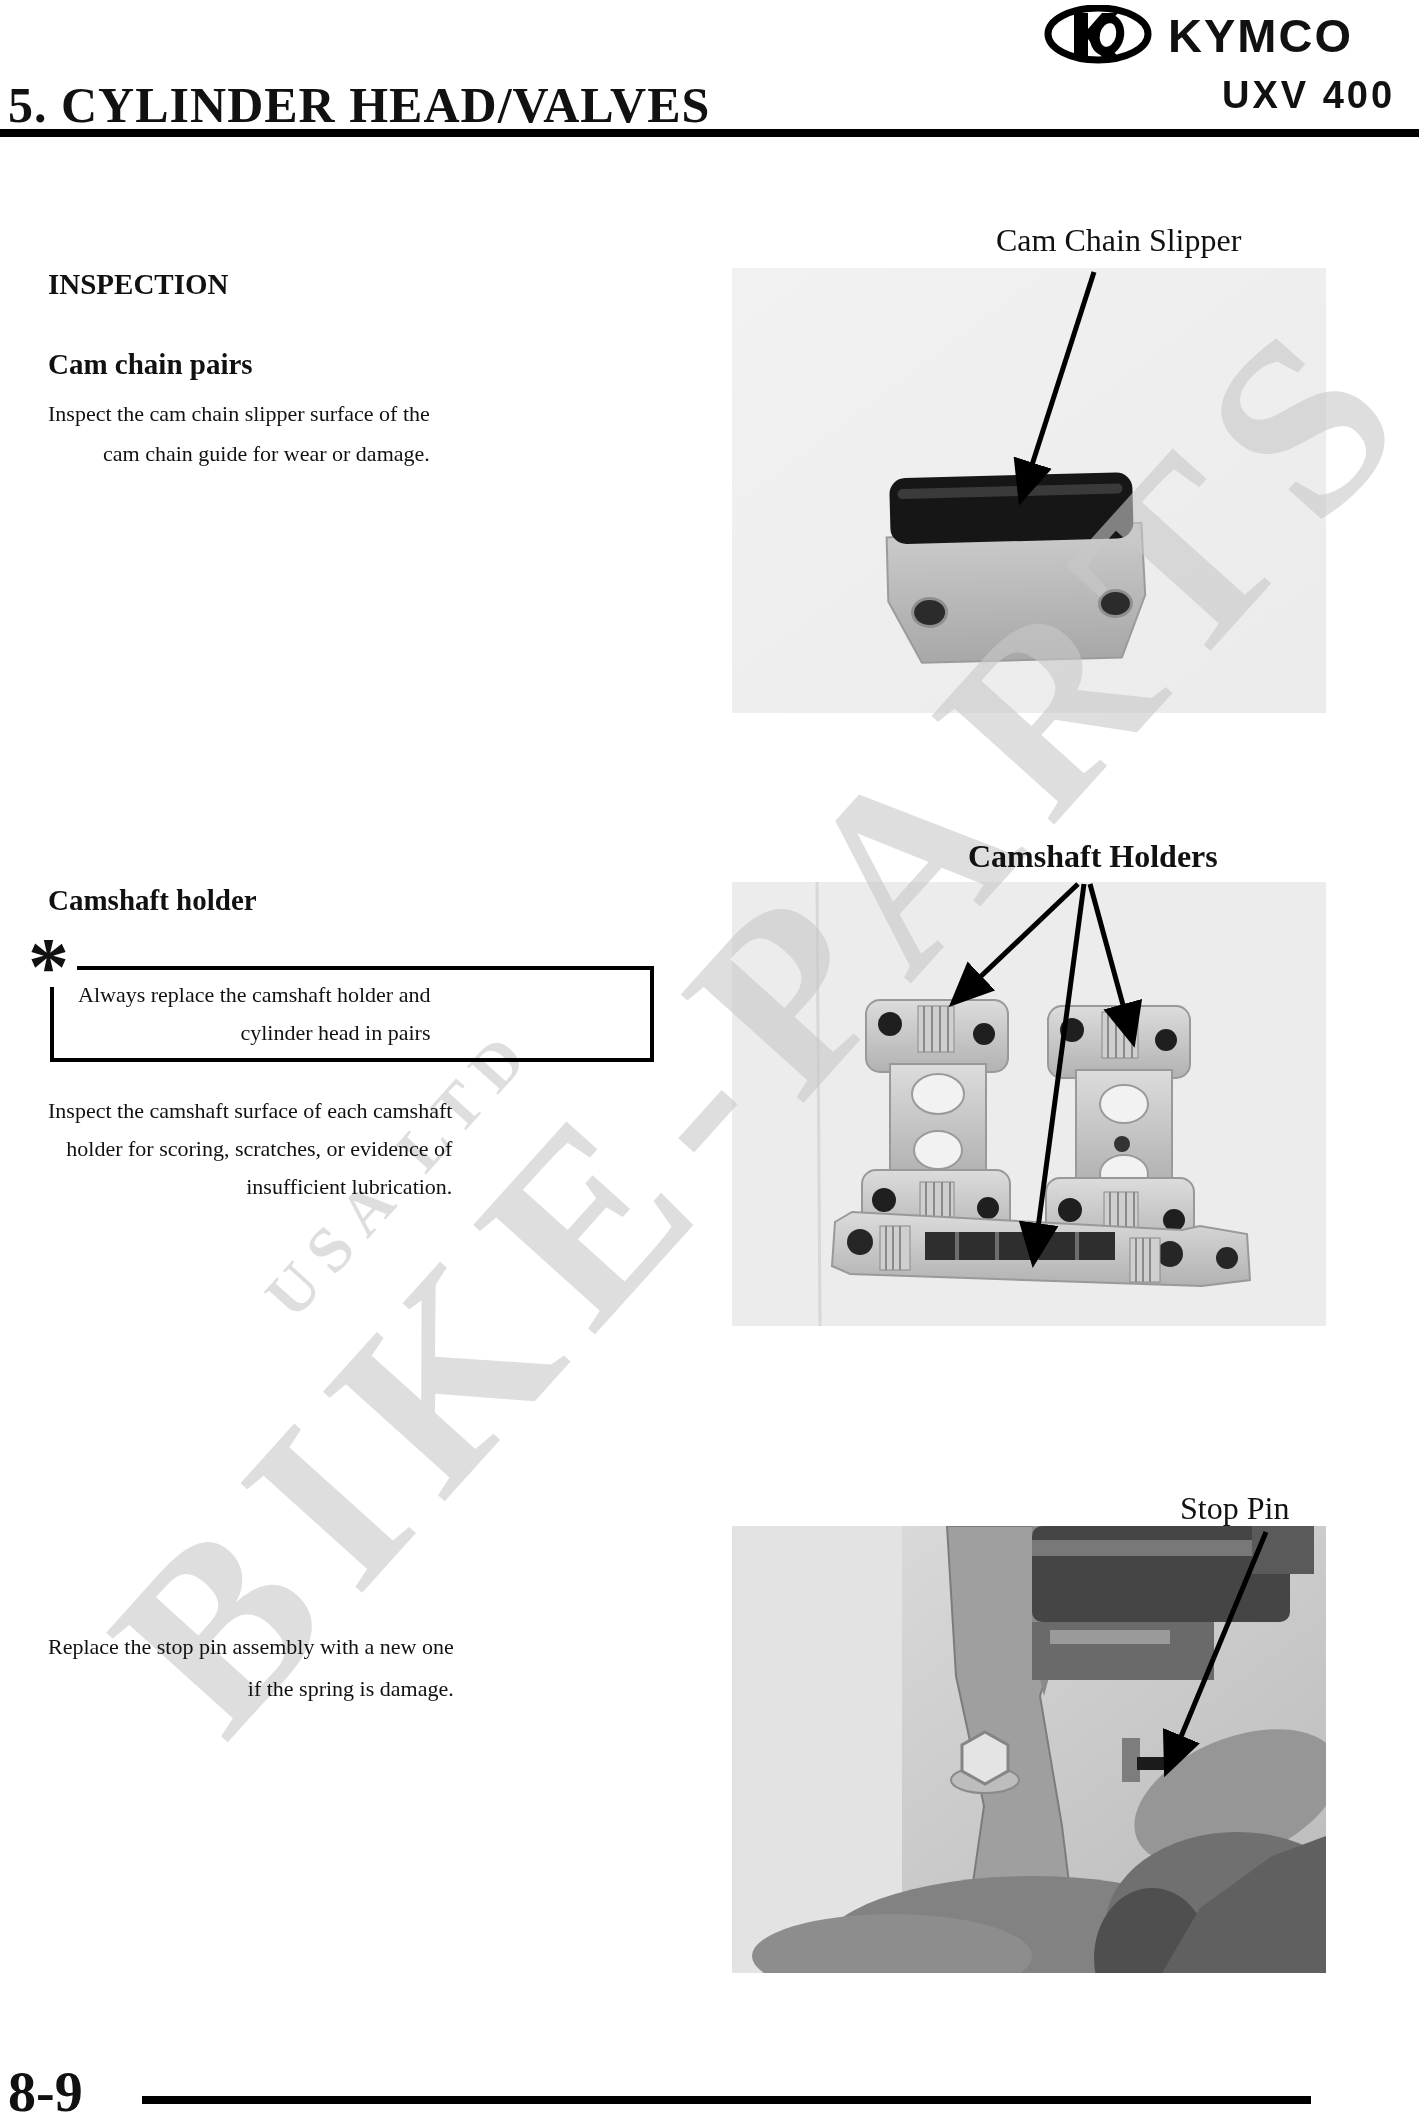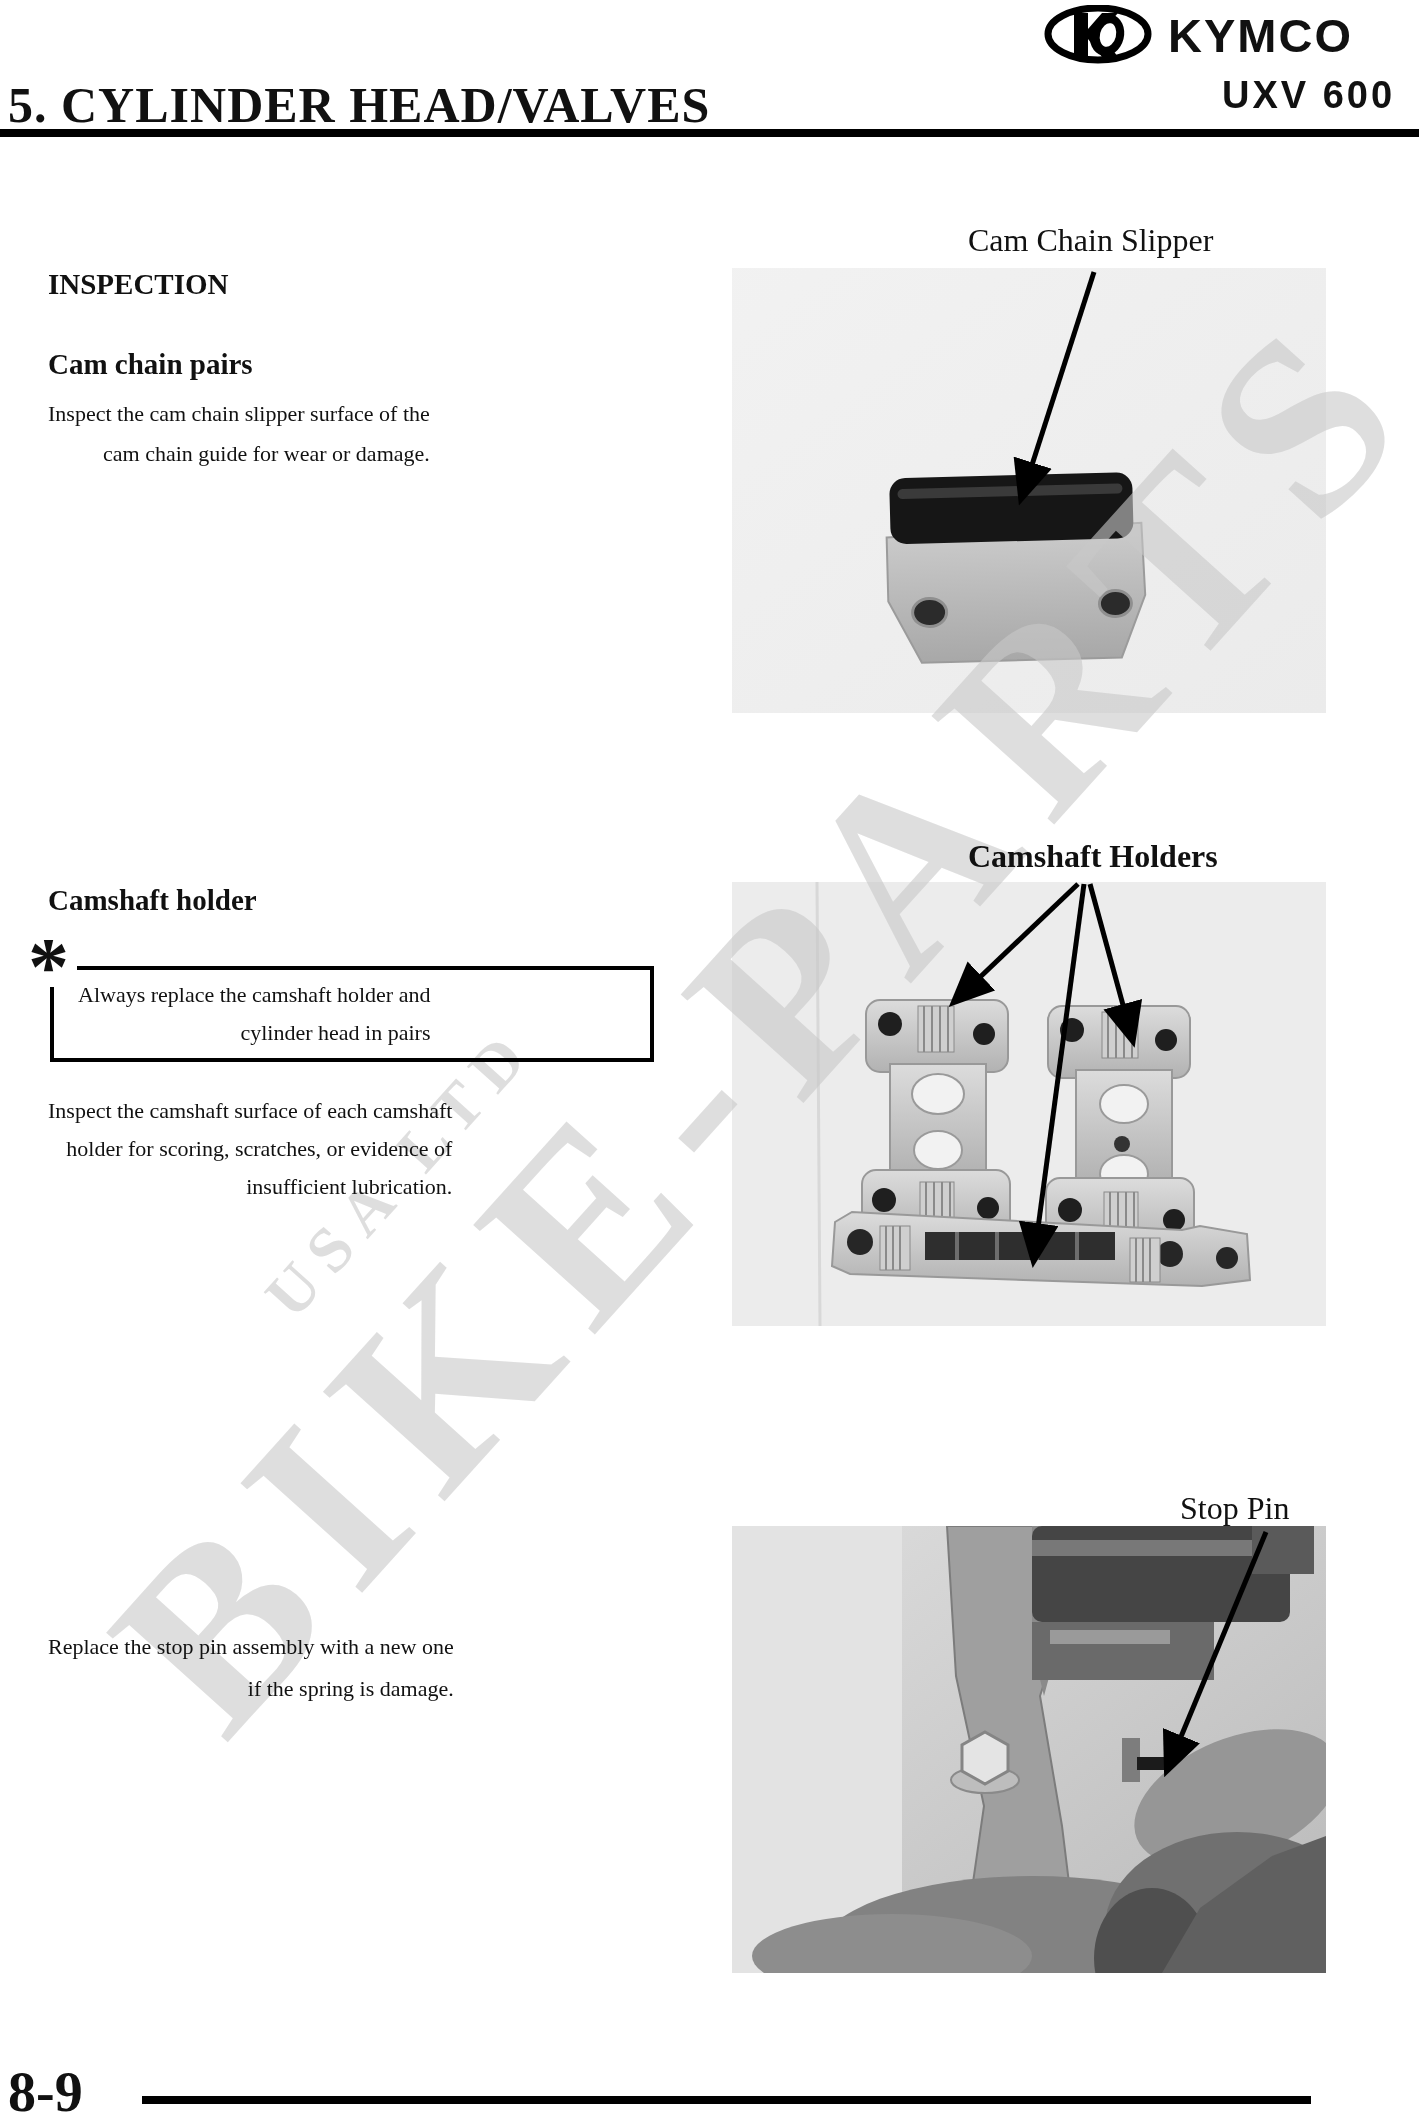--- a/index.html
+++ b/index.html
@@ -24,21 +24,21 @@
   .t-camchain-head{left:48px;top:348px;}
   .t-camchain-body{left:48px;top:394px;}
   .t-camshaft-head{left:48px;top:884px;}
   .t-note-star{left:28px;top:926px;font-size:82px;line-height:82px;font-weight:bold;z-index:4;}
   .t-note-body{left:78px;top:976px;line-height:38px;}
   .t-camshaft-body{left:48px;top:1092px;line-height:38px;}
   .t-stoppin-1{left:48px;top:1526px;line-height:42px;}
   .t-stoppin-2{left:48px;top:1626px;line-height:42px;}
   
   .fig-label{font-size:32px;z-index:4;white-space:nowrap;}
-  .l-fig1{left:968px;top:222px;}
+  .l-fig1{left:996px;top:222px;}
   .l-fig2{left:968px;top:838px;font-weight:bold;}
   .l-fig3{left:1180px;top:1490px;}
   
   .photo{background:#eeeeee;z-index:1;}
   .p1{left:732px;top:268px;width:594px;height:445px;}
   .p2{left:732px;top:882px;width:594px;height:444px;}
   .p3{left:732px;top:1526px;width:594px;height:447px;}
   
   .wm{z-index:2;pointer-events:none;font-weight:bold;opacity:0.6;white-space:nowrap;}
   .wm-main{left:765px;top:1020px;font-size:250px;letter-spacing:30px;
@@ -59,21 +59,21 @@
   <div class="abs wm wm-main" style="color:#c9c9c9;">BIKE-PARTS</div>
   <div class="abs wm wm-sub" style="color:#c9c9c9;">USA LTD</div>
 
   <svg class="abs logo-svg" width="110" height="60" viewBox="0 0 110 60">
     <ellipse cx="54" cy="29" rx="50" ry="26" fill="none" stroke="#000" stroke-width="7"></ellipse>
     <path d="M30 8 L44 8 L44 24 L58 8 L74 8 L56 28 L74 52 L58 52 L44 34 L44 52 L30 52 Z" fill="#000"></path>
     <ellipse cx="63" cy="30" rx="17" ry="21" transform="rotate(14 63 30)" fill="#000"></ellipse>
     <ellipse cx="64" cy="30" rx="8" ry="12" transform="rotate(14 64 30)" fill="#fff"></ellipse>
   </svg>
   <div class="abs brand-text">KYMCO</div>
-  <div class="abs model-text">UXV 600</div>
+  <div class="abs model-text">UXV 400</div>
   <div class="abs doc-title">5. CYLINDER HEAD/VALVES</div>
   <div class="abs header-rule"></div>
 
   <div class="abs sec-head t-inspection">INSPECTION</div>
   <div class="abs sec-head t-camchain-head">Cam chain pairs</div>
   <div class="abs body-text t-camchain-body">Inspect the cam chain slipper surface of the<br>cam chain guide for wear or damage.</div>
 
   <div class="abs sec-head t-camshaft-head">Camshaft holder</div>
   <div class="abs t-note-star">*</div>
   <div class="abs body-text t-note-body">Always replace the camshaft holder and<br>cylinder head in pairs</div>

